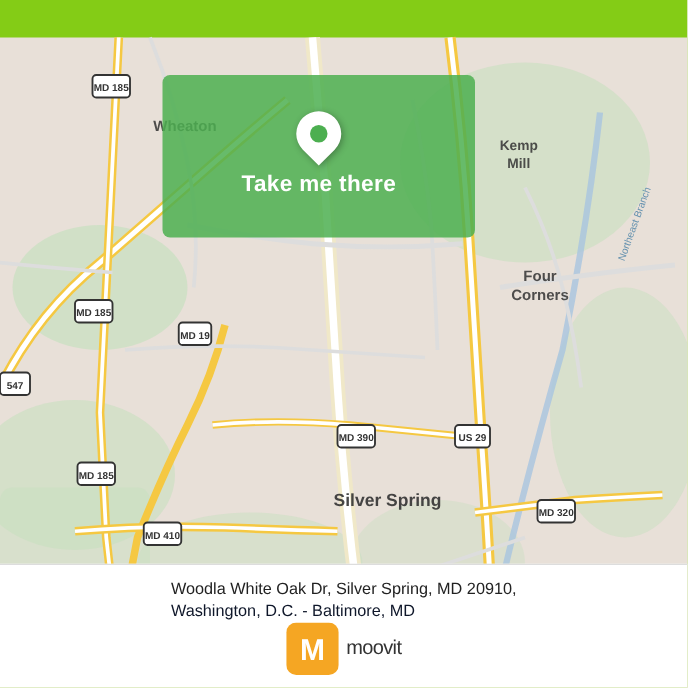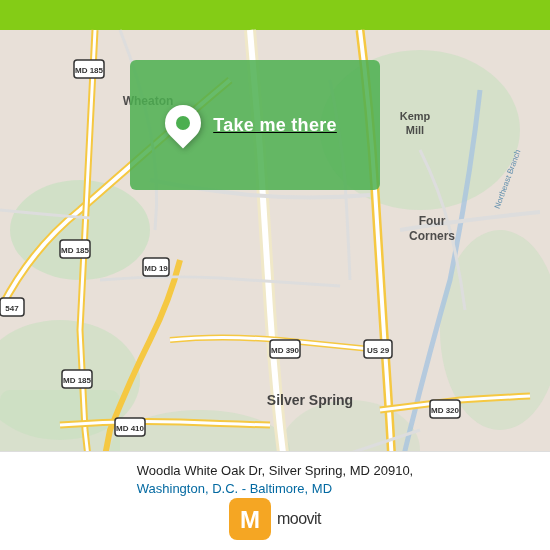--- a/index.html
+++ b/index.html
@@ -38,25 +38,24 @@
     
     #highlight-overlay {
       position: absolute;
       top: 60px;
       left: 130px;
       width: 250px;
       height: 130px;
       background: rgba(76, 175, 80, 0.85);
       border-radius: 6px;
       display: flex;
-      flex-direction: row;
+      flex-direction: column;
       align-items: center;
       justify-content: center;
       gap: 4px;
-      text-decoration: underline;
     }
 
     .location-pin {
       width: 36px;
       height: 36px;
       background: white;
       border-radius: 50% 50% 50% 0;
       transform: rotate(-45deg);
       display: flex;
       align-items: center;
@@ -108,21 +107,21 @@
 
     #address-line1 {
       font-size: 13px;
       color: #222;
       font-weight: 500;
       line-height: 1.4;
     }
 
     #address-line2 {
       font-size: 13px;
-      color: #0369a1;
+      color: #0f172a;
       font-weight: 500;
       line-height: 1.4;
     }
 
     
     #copyright {
       position: absolute;
       bottom: 62px;
       left: 4px;
       font-size: 14px;

